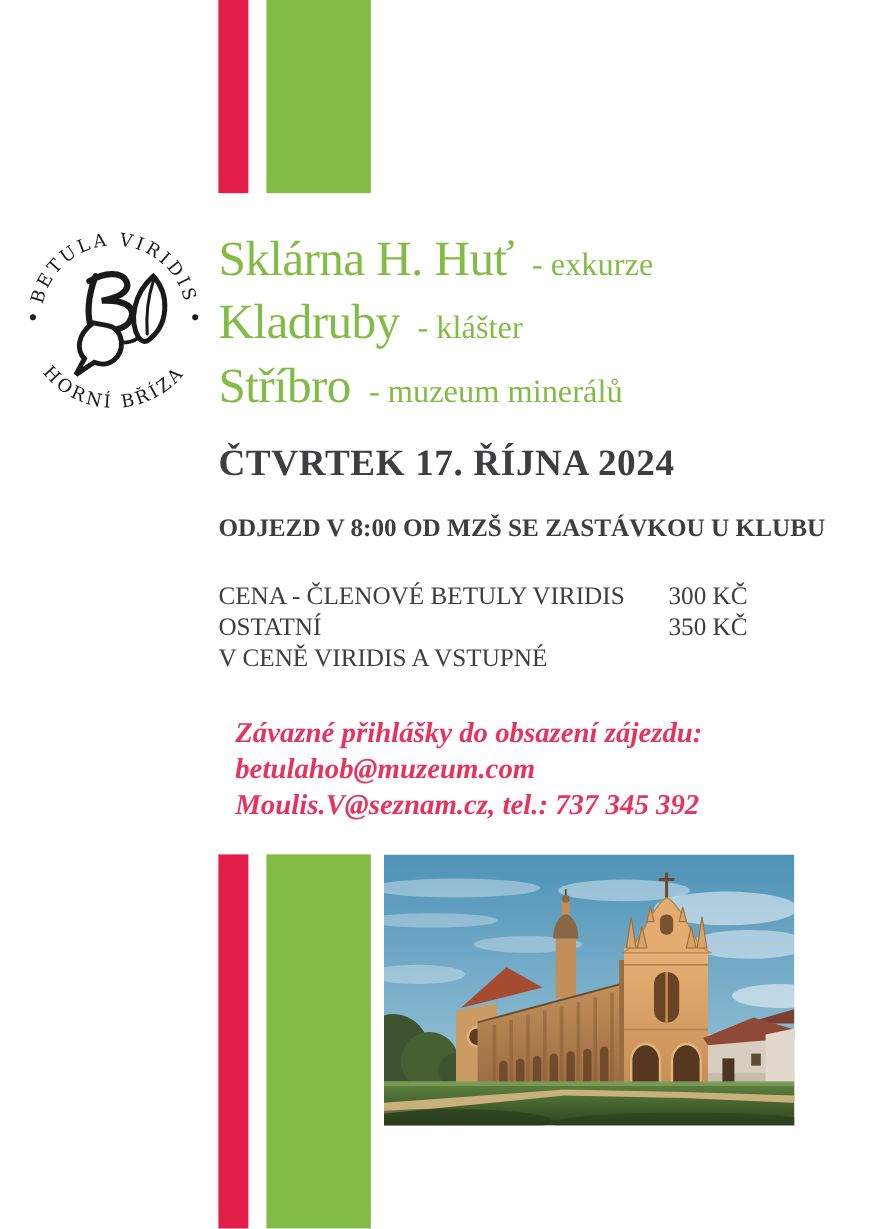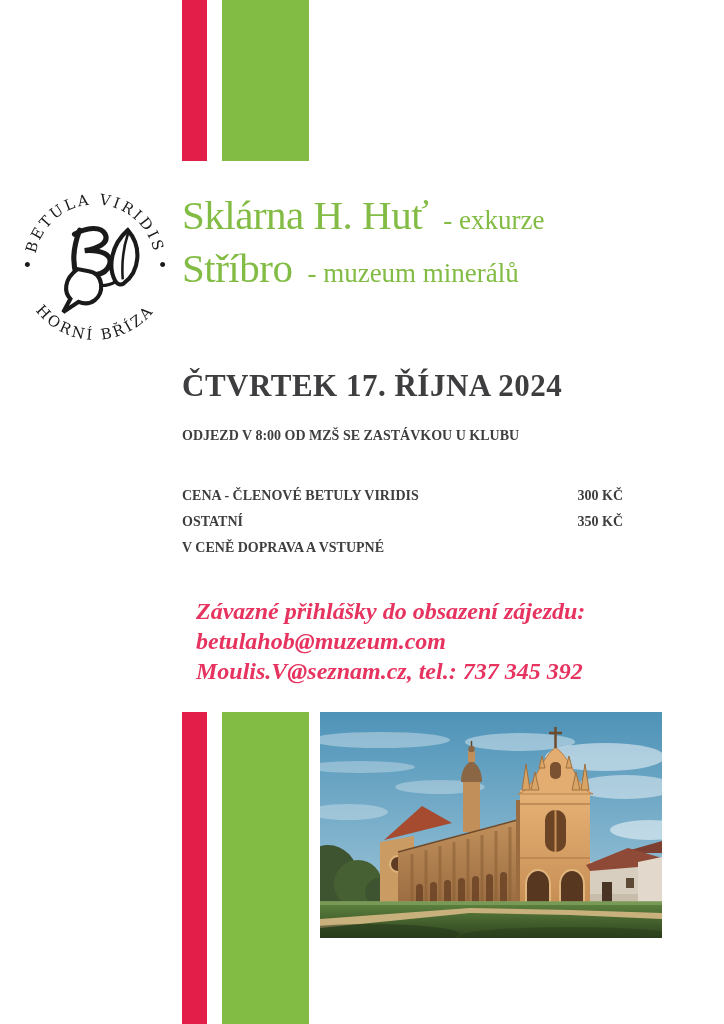--- a/index.html
+++ b/index.html
@@ -28,25 +28,25 @@
   .title-line{height:53px;line-height:53px;}
   .title-main{font-size:41px;font-weight:normal;color:var(--accent-green);letter-spacing:-0.5px;}
   .title-sub{font-size:27px;font-weight:normal;color:var(--accent-green);margin-left:11px;}
 
   .date-heading{
     position:absolute;left:182px;top:368px;
     font-size:31px;font-weight:bold;color:var(--text-dark);letter-spacing:0.5px;white-space:nowrap;
   }
   .departure{
     position:absolute;left:182px;top:428px;
-    font-size:14px;font-weight:bold;color:var(--text-dark);white-space:nowrap;
+    font-size:21px;font-weight:bold;color:var(--text-dark);white-space:nowrap;
   }
   .price-table{
     position:absolute;left:182px;top:483px;width:441px;
-    font-size:14px;font-weight:bold;color:var(--text-dark);
+    font-size:21px;font-weight:normal;color:var(--text-dark);
   }
   .price-row{display:flex;justify-content:space-between;line-height:26px;white-space:nowrap;}
   .price-value{text-align:left;}
 
   .contact-block{
     position:absolute;left:196px;top:596px;
     font-size:24px;font-style:italic;font-weight:bold;color:var(--text-pink);
     line-height:30px;white-space:nowrap;
   }
 
@@ -83,39 +83,43 @@
       <path d="M 107,93 C 106,78 108,62 112,50" stroke-width="2.5"></path>
     </g>
   </svg>
 
   <div class="title-block">
     <div class="title-line">
       <span class="title-main">Sklárna H. Huť</span>
       <span class="title-sub">- exkurze</span>
     </div>
     <div class="title-line">
+      <span class="title-main">Kladruby</span>
+      <span class="title-sub">- klášter</span>
+    </div>
+    <div class="title-line">
       <span class="title-main">Stříbro</span>
       <span class="title-sub">- muzeum minerálů</span>
     </div>
   </div>
 
   <div class="date-heading">ČTVRTEK 17. ŘÍJNA 2024</div>
   <div class="departure">ODJEZD V 8:00 OD MZŠ SE ZASTÁVKOU U KLUBU</div>
 
   <div class="price-table">
     <div class="price-row">
       <span>CENA - ČLENOVÉ BETULY VIRIDIS</span>
       <span class="price-value">300 KČ</span>
     </div>
     <div class="price-row">
       <span>OSTATNÍ</span>
       <span class="price-value">350 KČ</span>
     </div>
     <div class="price-row">
-      <span>V CENĚ DOPRAVA A VSTUPNÉ</span>
+      <span>V CENĚ VIRIDIS A VSTUPNÉ</span>
       <span class="price-value"></span>
     </div>
   </div>
 
   <div class="contact-block">
     <div>Závazné přihlášky do obsazení zájezdu:</div>
     <div>betulahob@muzeum.com</div>
     <div>Moulis.V@seznam.cz, tel.: 737 345 392</div>
   </div>
 

